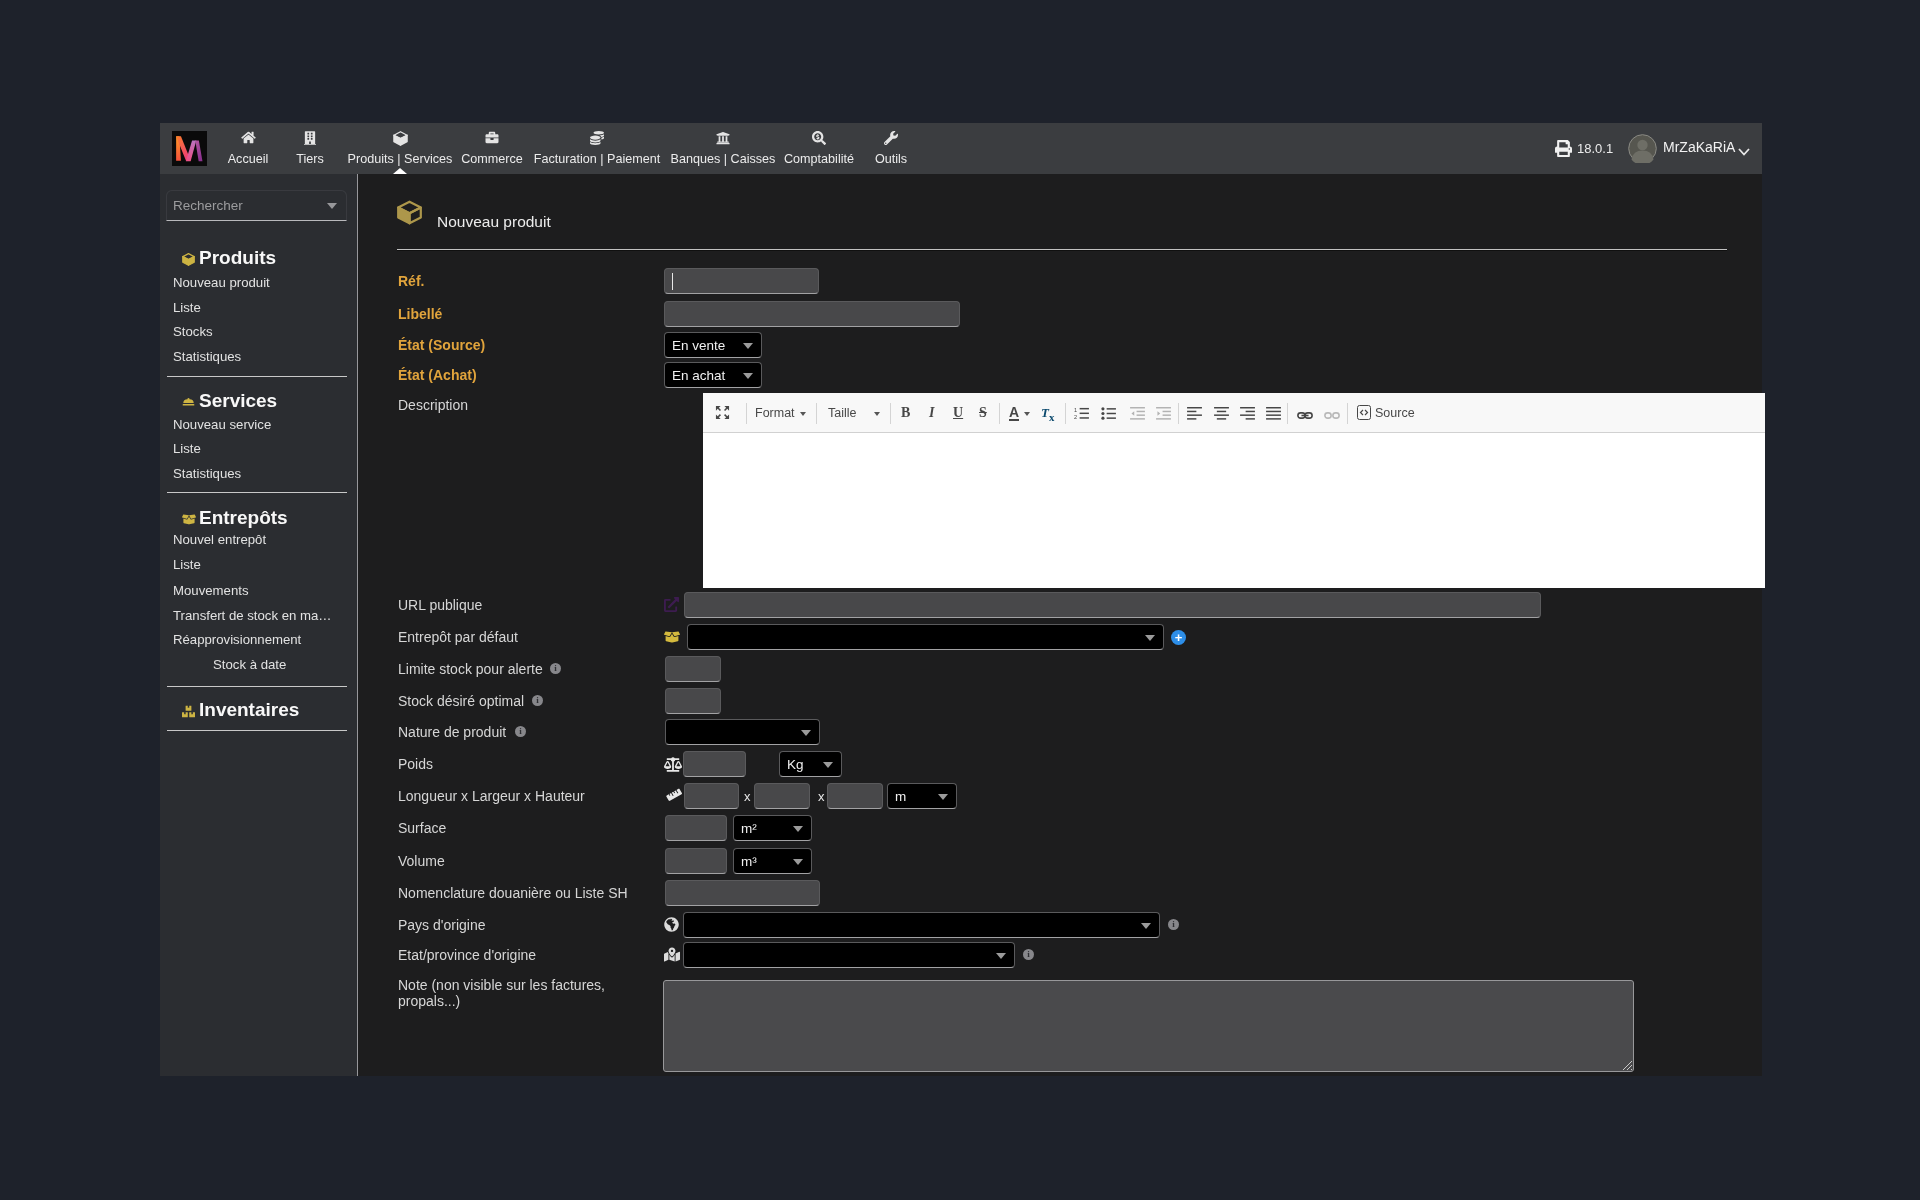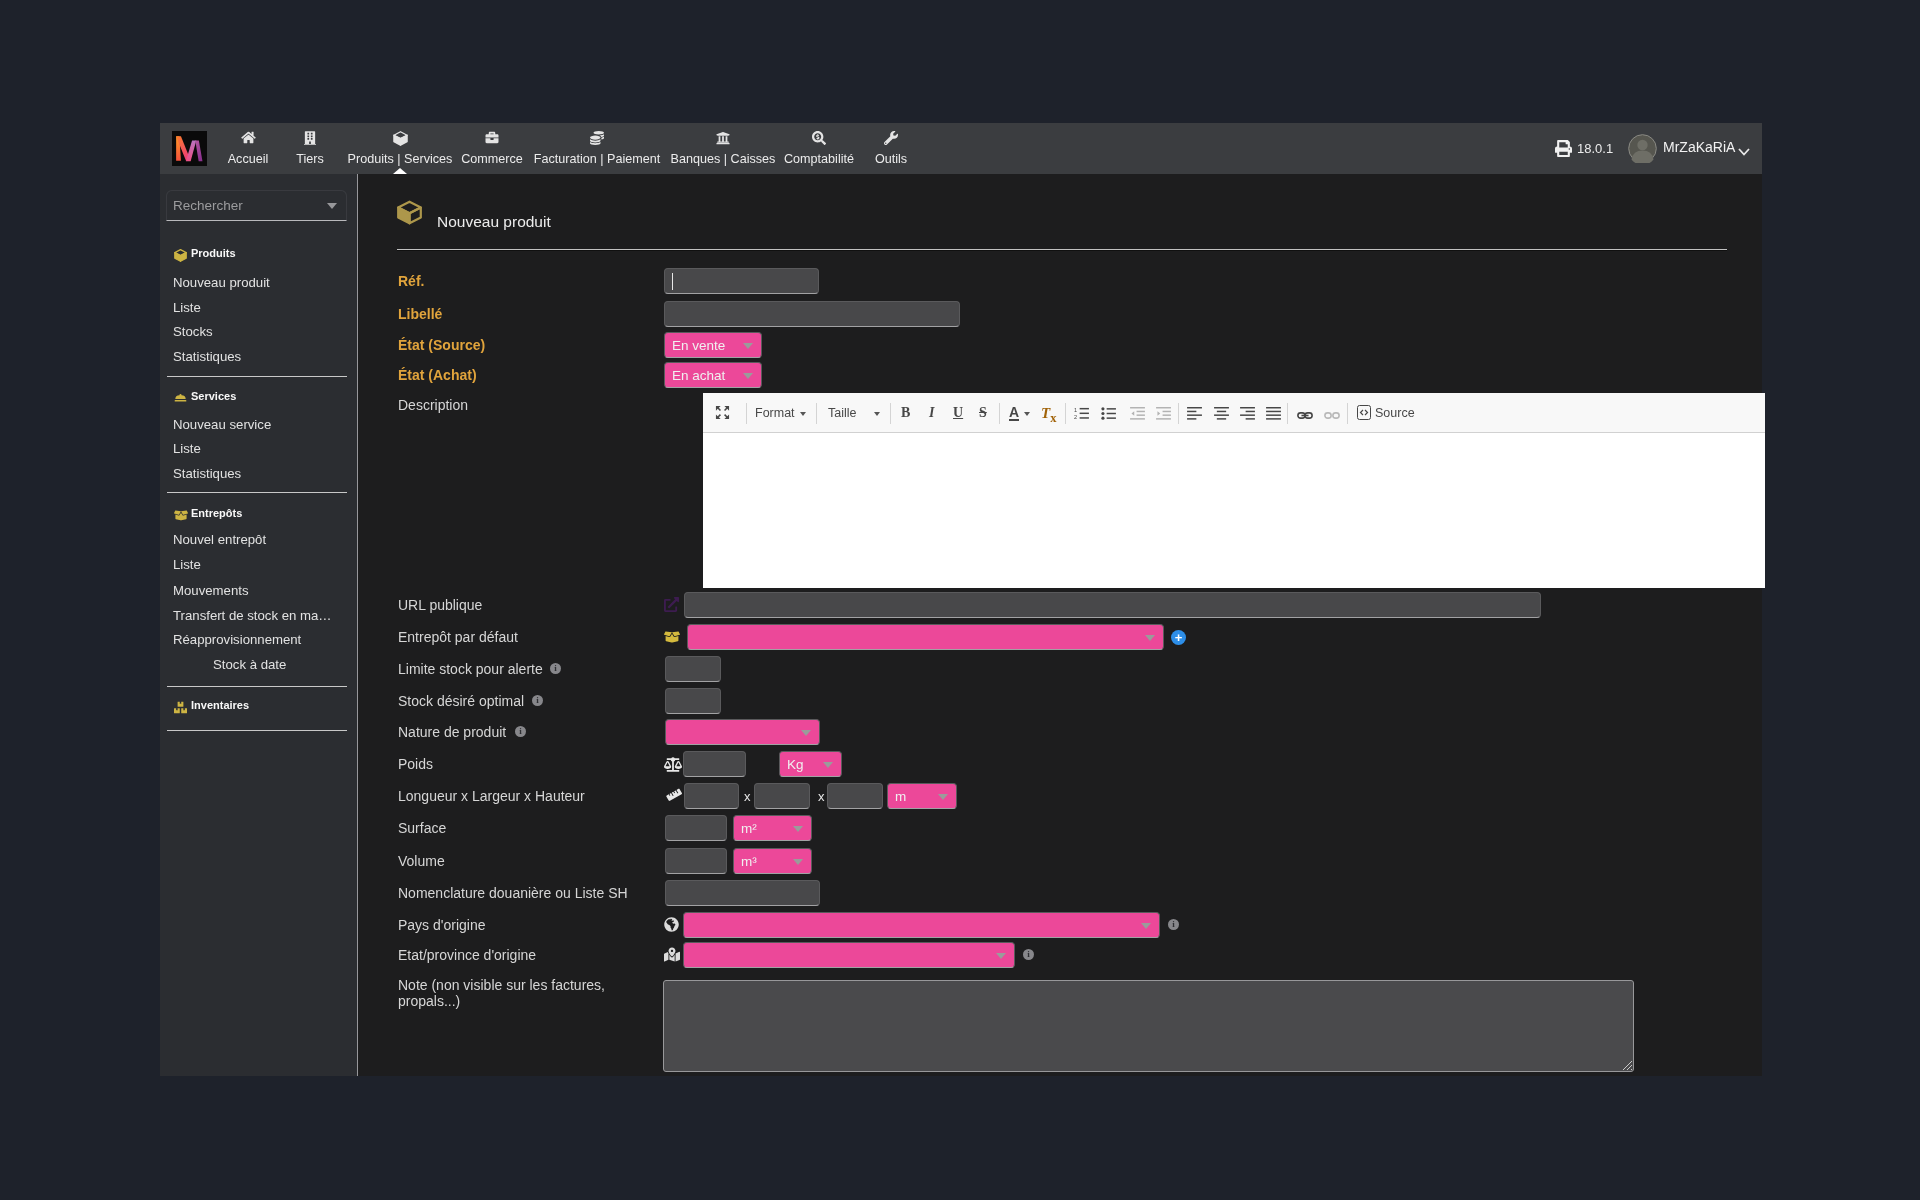--- a/index.html
+++ b/index.html
@@ -11,41 +11,41 @@
   .sidebar { position:absolute; left:0; top:51px; width:198px; height:902px; background:#2b2d31; border-right:1px solid #97979b; }
   .content { position:absolute; left:198px; top:51px; width:1404px; height:902px; background:#1d1d1e; }
   .navitem { position:absolute; top:0; height:51px; transform:translateX(-50%); text-align:center; color:#ececec; font-size:12.6px; }
   .navitem .ico { position:absolute; top:8px; left:50%; transform:translateX(-50%); width:18px; height:16px; }
   .navitem .lbl { position:absolute; top:29px; left:50%; transform:translateX(-50%); white-space:nowrap; }
   .navitem svg { display:block; margin:0 auto; }
   .tri { position:absolute; width:0; height:0; border-left:7px solid transparent; border-right:7px solid transparent; border-bottom:6px solid #fff; top:45px; transform:translateX(-50%); }
   .logo { position:absolute; left:12px; top:8px; width:35px; height:35px; background:#0c0c0c; }
   
   .sb-abs { position:absolute; white-space:nowrap; }
-  .sb-head { color:#f8f8f8; font-weight:bold; font-size:11px; }
+  .sb-head { color:#f8f8f8; font-weight:bold; font-size:19px;margin-left:8px; }
   .sb-item { color:#e2e2e2; font-size:13.2px; }
   .sb-div { position:absolute; left:7px; width:180px; border-top:1px solid #c8c8c8; }
   
   .lab { position:absolute; color:#d6d6d6; font-size:14px; white-space:nowrap; }
   .rlab { position:absolute; color:#e1a43c; font-weight:bold; font-size:14px; white-space:nowrap; }
   .inp { position:absolute; background:#48484a; border:1px solid #5a5a5c; border-bottom:1px solid #a2a2a4; border-radius:4px; height:26px; }
-  .sel { position:absolute; background:#ec4899; border:1px solid #5a5a5c; border-bottom:1px solid #a2a2a4; border-radius:4px; height:26px; color:#f0f0f0; font-size:13.5px; line-height:25px; padding-left:7px; }
+  .sel { position:absolute; background:#000000; border:1px solid #5a5a5c; border-bottom:1px solid #a2a2a4; border-radius:4px; height:26px; color:#f0f0f0; font-size:13.5px; line-height:25px; padding-left:7px; }
   .caret { position:absolute; right:8px; top:10px; width:0; height:0; border-left:5px solid transparent; border-right:5px solid transparent; border-top:6px solid #9b9b9b; }
   .info { position:absolute; width:11px; height:11px; border-radius:50%; background:#87878b; color:#2e2f33; font-size:9px; font-weight:bold; text-align:center; line-height:11px; font-family:"Liberation Serif",serif; }
   .xsep { position:absolute; color:#e8e8e8; font-size:13px; }
   .tb { position:absolute; }
   .tbsep { position:absolute; top:10px; width:1px; height:21px; background:#d4d4d4; }
   .tbtxt { position:absolute; color:#484848; font-size:12.5px; }
   .tbcaret { position:absolute; width:0; height:0; border-left:3.5px solid transparent; border-right:3.5px solid transparent; border-top:4.5px solid #565656; }
   .tbB { position:absolute; color:#474747; font-weight:bold; font-size:14px; font-family:"Liberation Serif",serif; }
   .tbI { position:absolute; color:#474747; font-style:italic; font-size:14px; font-weight:bold; font-family:"Liberation Serif",serif; }
   .tbU { position:absolute; color:#474747; text-decoration:underline; font-size:14px; font-weight:bold; font-family:"Liberation Serif",serif; }
   .tbS { position:absolute; color:#474747; text-decoration:line-through; font-size:14px; font-weight:bold; font-family:"Liberation Serif",serif; }
   .tbA { position:absolute; color:#474747; font-size:14px; font-weight:bold; border-bottom:2px solid #474747; line-height:14px; }
-  .tbTx { position:absolute; color:#a16207; font-size:15px; font-weight:bold; font-family:"Liberation Serif",serif; }
+  .tbTx { position:absolute; color:#0c4a6e; font-size:13px; font-weight:bold; font-family:"Liberation Serif",serif; }
 </style>
 </head>
 <body>
 <div class="app">
   <div class="topnav" id="topnav">
     <div class="logo">
       <svg width="35" height="35" viewBox="0 0 34 34">
         <defs>
           <linearGradient id="lg1" x1="0" y1="0" x2="0" y2="1">
             <stop offset="0" stop-color="#ff9a25"></stop>

